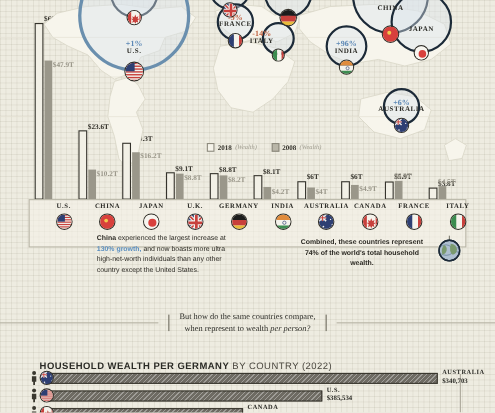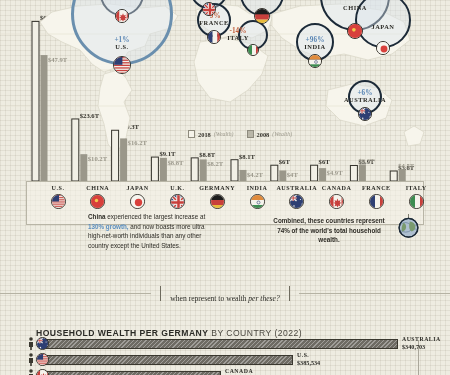--- a/index.html
+++ b/index.html
@@ -427,22 +427,22 @@
   <path d="M8,16 q8,-5 15,1 q6,4 12,-1 M6,26 q10,6 18,0 q7,-5 12,1" stroke="#5f7a92" stroke-width="1" fill="none"></path>
   <path d="M12,14 q5,2 4,8 q-1,5 -6,6 q-3,-6 2,-14 Z" fill="#7a9a6e"></path>
   <path d="M22,12 q8,1 9,8 q0,6 -6,8 q-6,-3 -3,-16 Z" fill="#7a9a6e"></path>
   <ellipse cx="20" cy="22" rx="15" ry="15" fill="none" stroke="#1c2a38" stroke-width="2"></ellipse>
 </svg>
 
 <div id="qwrap">
   <div class="qline"></div>
   <div class="qtick"></div>
   <div id="qtext">
-    <br>
-    <span>when represent to wealth </span><i>per these?</i>
+    <span>But how do the same countries compare,</span><br>
+    <span>when represent to wealth </span><i>per person?</i>
   </div>
   <div class="qtick"></div>
   <div class="qline"></div>
 </div>
 
 <div id="bhead">
   <span class="s">HOUSEHOLD WEALTH PER GERMANY</span><span class="w"> BY COUNTRY (2022)</span>
 </div>
 <div id="bbars">
     <div class="brow">

